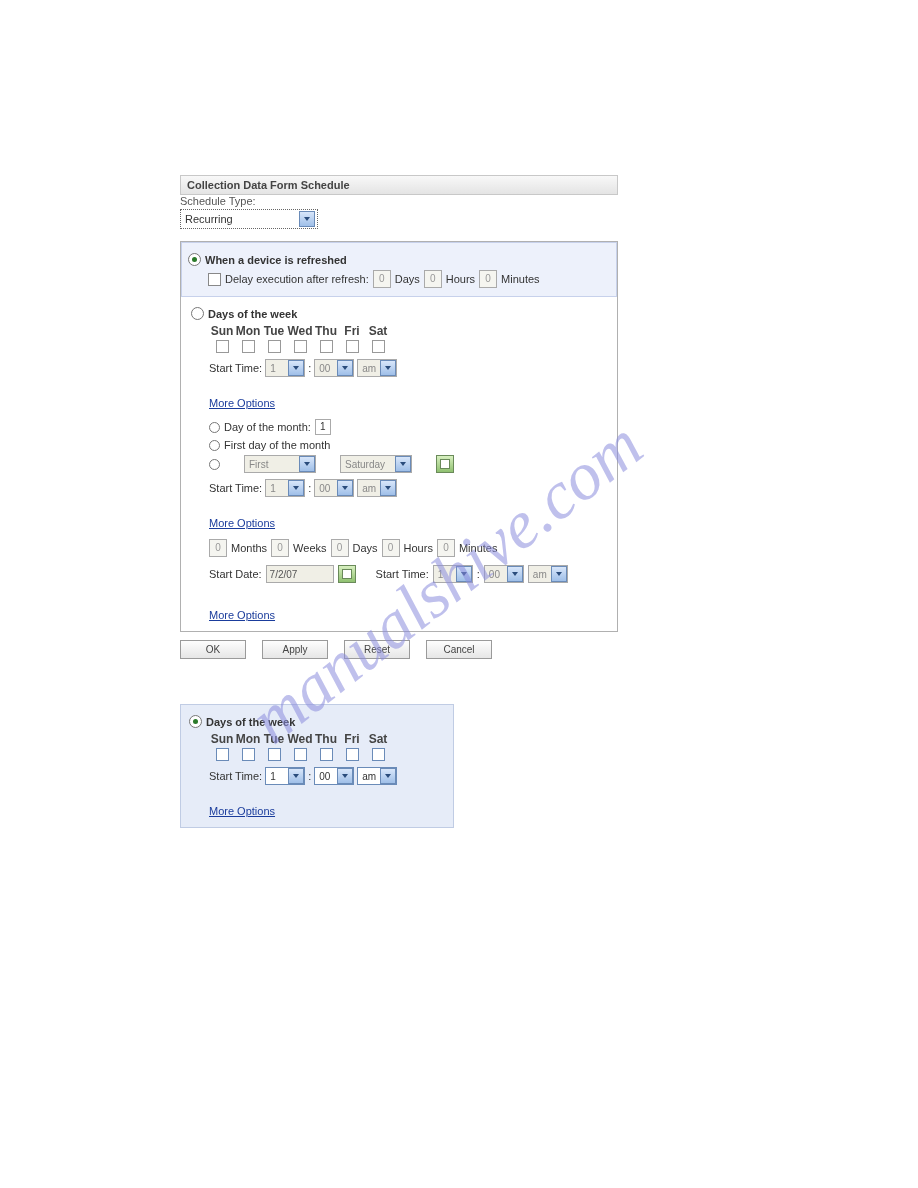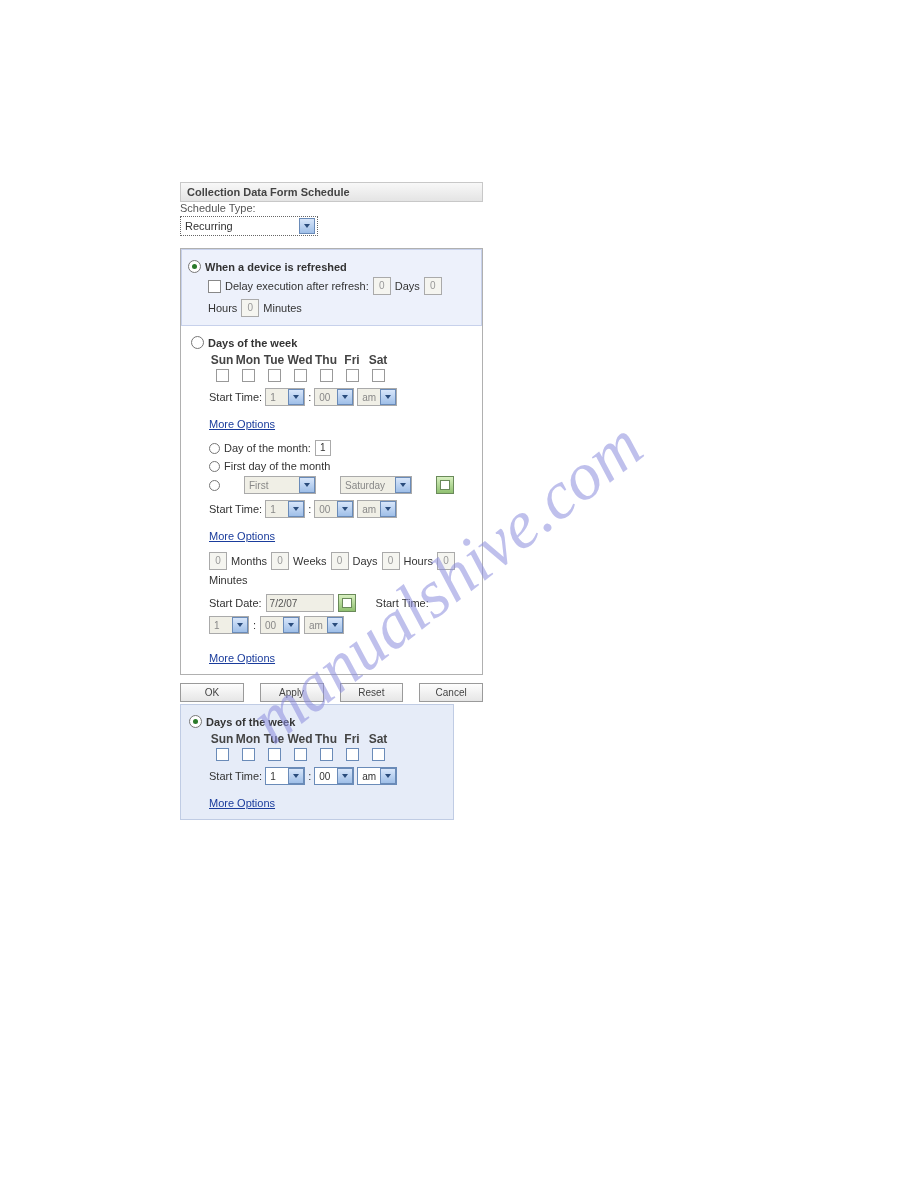--- a/index.html
+++ b/index.html
@@ -19,22 +19,22 @@
     top: 280px;
     width: 560px;
     height: 560px;
     pointer-events: none;
     z-index: 50;
   }
   .watermark svg { width: 100%; height: 100%; }
   .page {
     position: absolute;
     left: 180px;
-    top: 182px;
-    width: 303px;
+    top: 175px;
+    width: 438px;
     z-index: 10;
   }
   .header {
     background: linear-gradient(#f8f8f8, #e4e4e4);
     border: 1px solid #c8c8c8;
     padding: 3px 6px;
     font-weight: bold;
     color: #444;
     font-size: 11px;
   }
@@ -109,21 +109,21 @@
     text-align:center; font-size:10px; color:#999; line-height:16px;
   }
   .mini-select {
     border:1px solid #aaa; background:#f0efe6;
     height:16px; display:inline-flex; align-items:center;
     padding:0 0 0 4px; font-size:10px; color:#888;
   }
   .mini-select.active { background:#fff; color:#333; }
   .mini-select .ms-val { min-width:18px; }
   .mini-select.wide .ms-val { min-width:50px; }
-  .link { color:#1a3c9c; text-decoration:underline; font-size:11px; margin-top:12px; display:inline-block; cursor:pointer; }
+  .link { color:#1a3c9c; text-decoration:underline; font-size:11px; margin-top:20px; display:inline-block; cursor:pointer; }
   .days-table {
     margin-top:2px;
   }
   .days-table .hd { display:flex; }
   .days-table .hd span { width:26px; text-align:center; font-weight:bold; font-size:12px; color:#444; }
   .days-table .row { display:flex; margin-top:2px; }
   .days-table .row .cell { width:26px; display:flex; justify-content:center; }
   .days-table .cb { border:1px solid #999; }
   .section { margin-top: 10px; }
   .section .sub { margin-left: 18px; }

